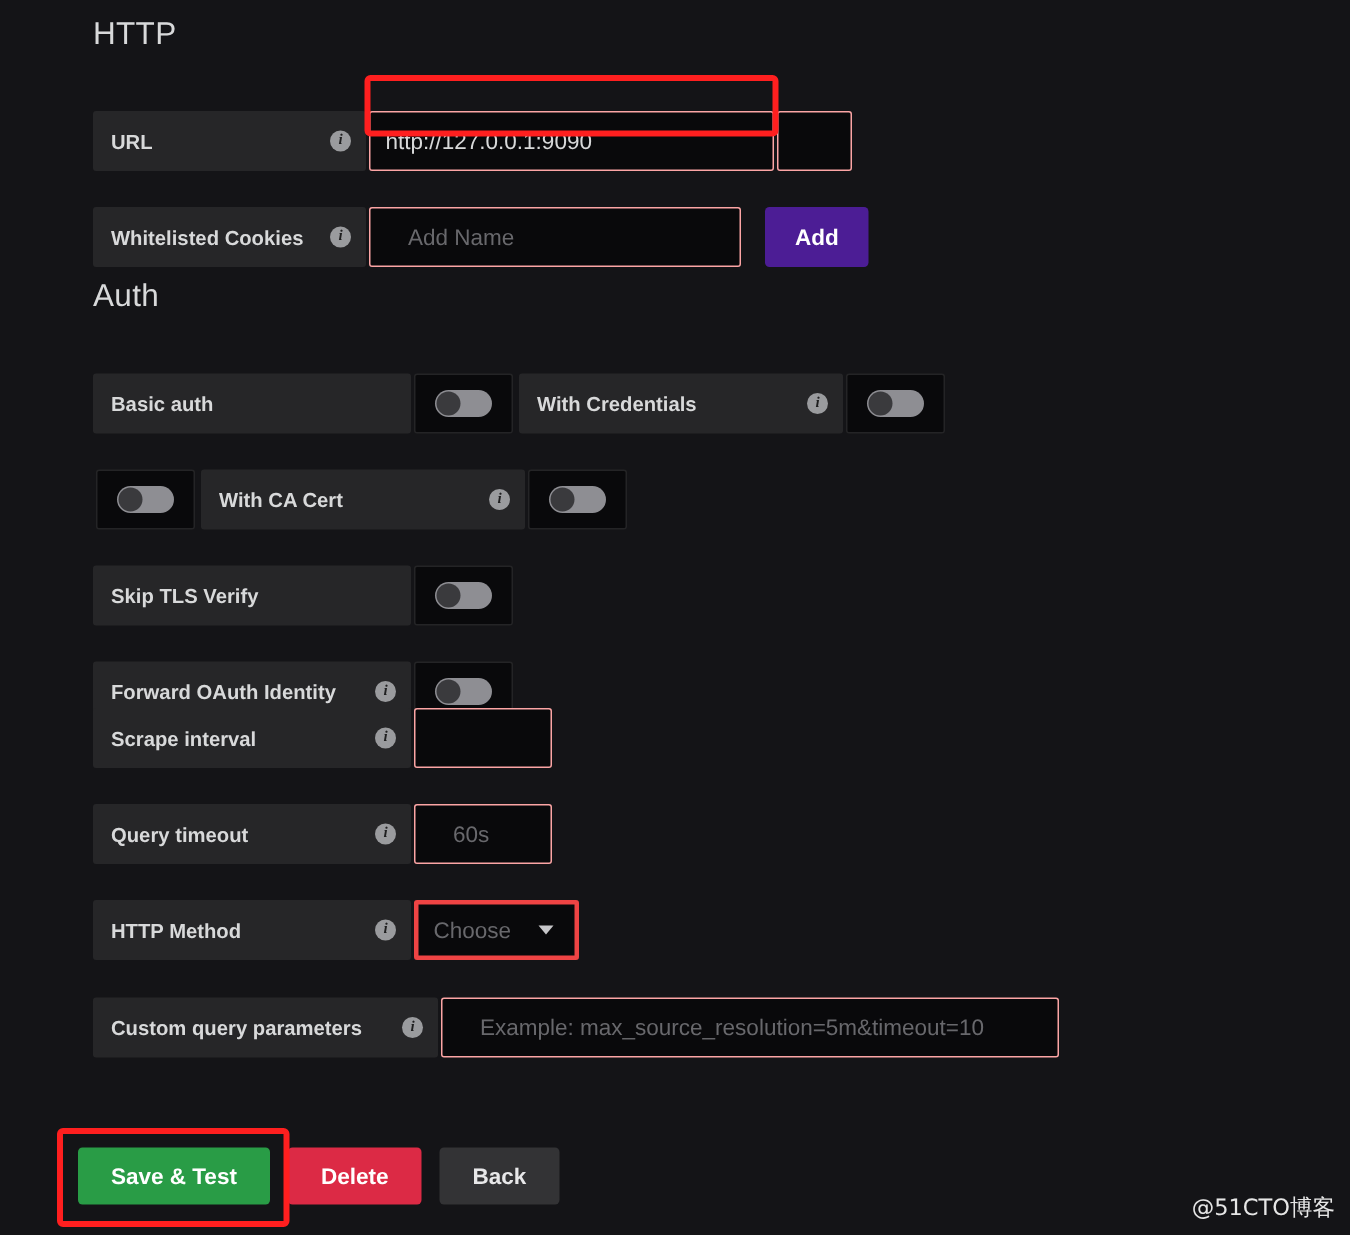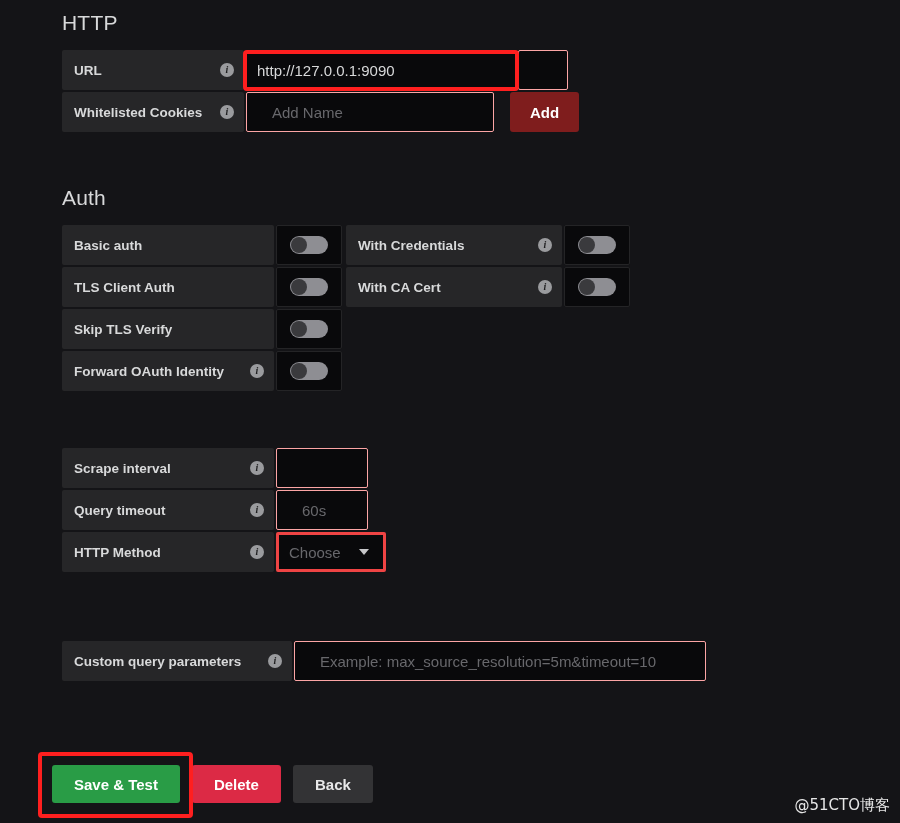--- a/index.html
+++ b/index.html
@@ -24,20 +24,21 @@
     color: #d8d9da;
     letter-spacing: .2px;
     line-height: 1;
   }
 
   
   .row {
     display: flex;
     align-items: flex-start;
     margin-bottom: 2px;
+    margin-top: 24px;
   }
   .label {
     background: #262628;
     color: #d8d9da;
     font-size: 13.5px;
     font-weight: bold;
     display: flex;
     align-items: center;
     height: 40px;
     padding: 0 10px 0 12px;
@@ -128,21 +129,21 @@
   }
   .caret {
     width: 0; height: 0;
     border-left: 5px solid transparent;
     border-right: 5px solid transparent;
     border-top: 6px solid #c7c7ca;
   }
 
   
   .btn-add {
-    background: #7f1d1d;
+    background: #4c1d95;
     color: #ffffff;
     font-size: 15px;
     font-weight: bold;
     border: none;
     border-radius: 3px;
     height: 40px;
     padding: 0 20px;
     margin-left: 16px;
     cursor: pointer;
     font-family: "Liberation Sans", sans-serif;
@@ -233,23 +234,20 @@
     <div class="label" style="width:216px; margin-left:4px">
       <span class="ltext">With Credentials</span>
       <span class="info-icon">i</span>
     </div>
     <div class="switch-cell">
       <span class="switch"></span>
     </div>
   </div>
 
   <div class="row">
-    <div class="label" style="width:212px">
-      <span class="ltext">TLS Client Auth</span>
-    </div>
     <div class="switch-cell">
       <span class="switch"></span>
     </div>
     <div class="label" style="width:216px; margin-left:4px">
       <span class="ltext">With CA Cert</span>
       <span class="info-icon">i</span>
     </div>
     <div class="switch-cell">
       <span class="switch"></span>
     </div>

